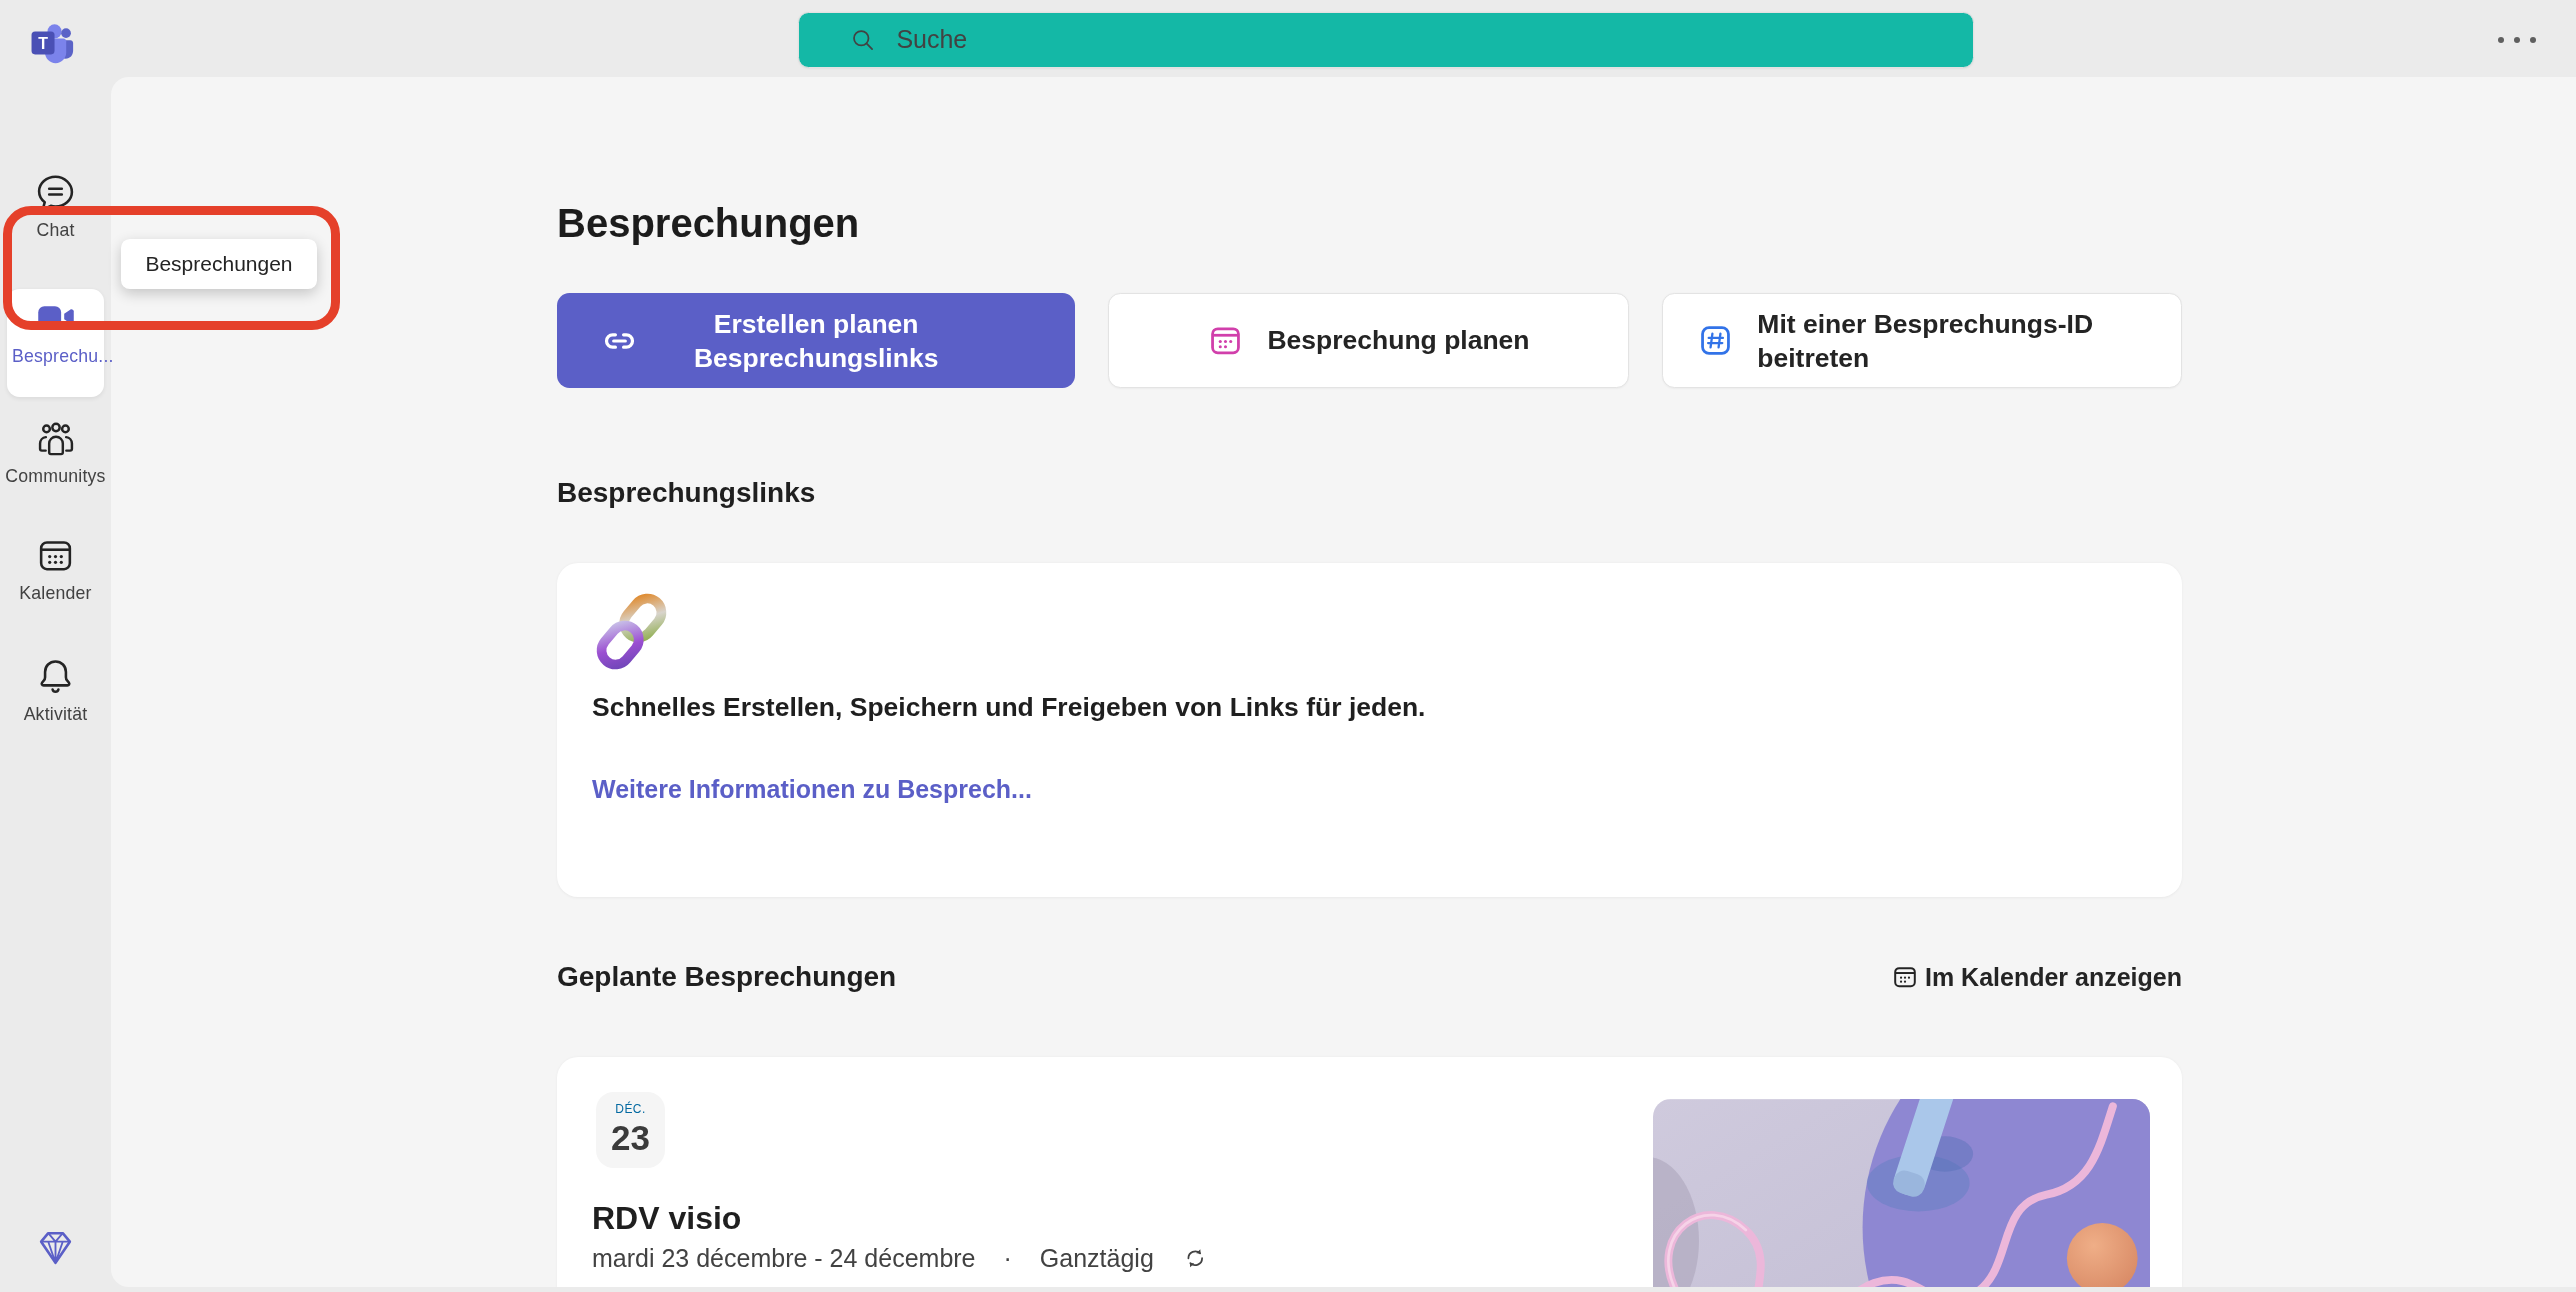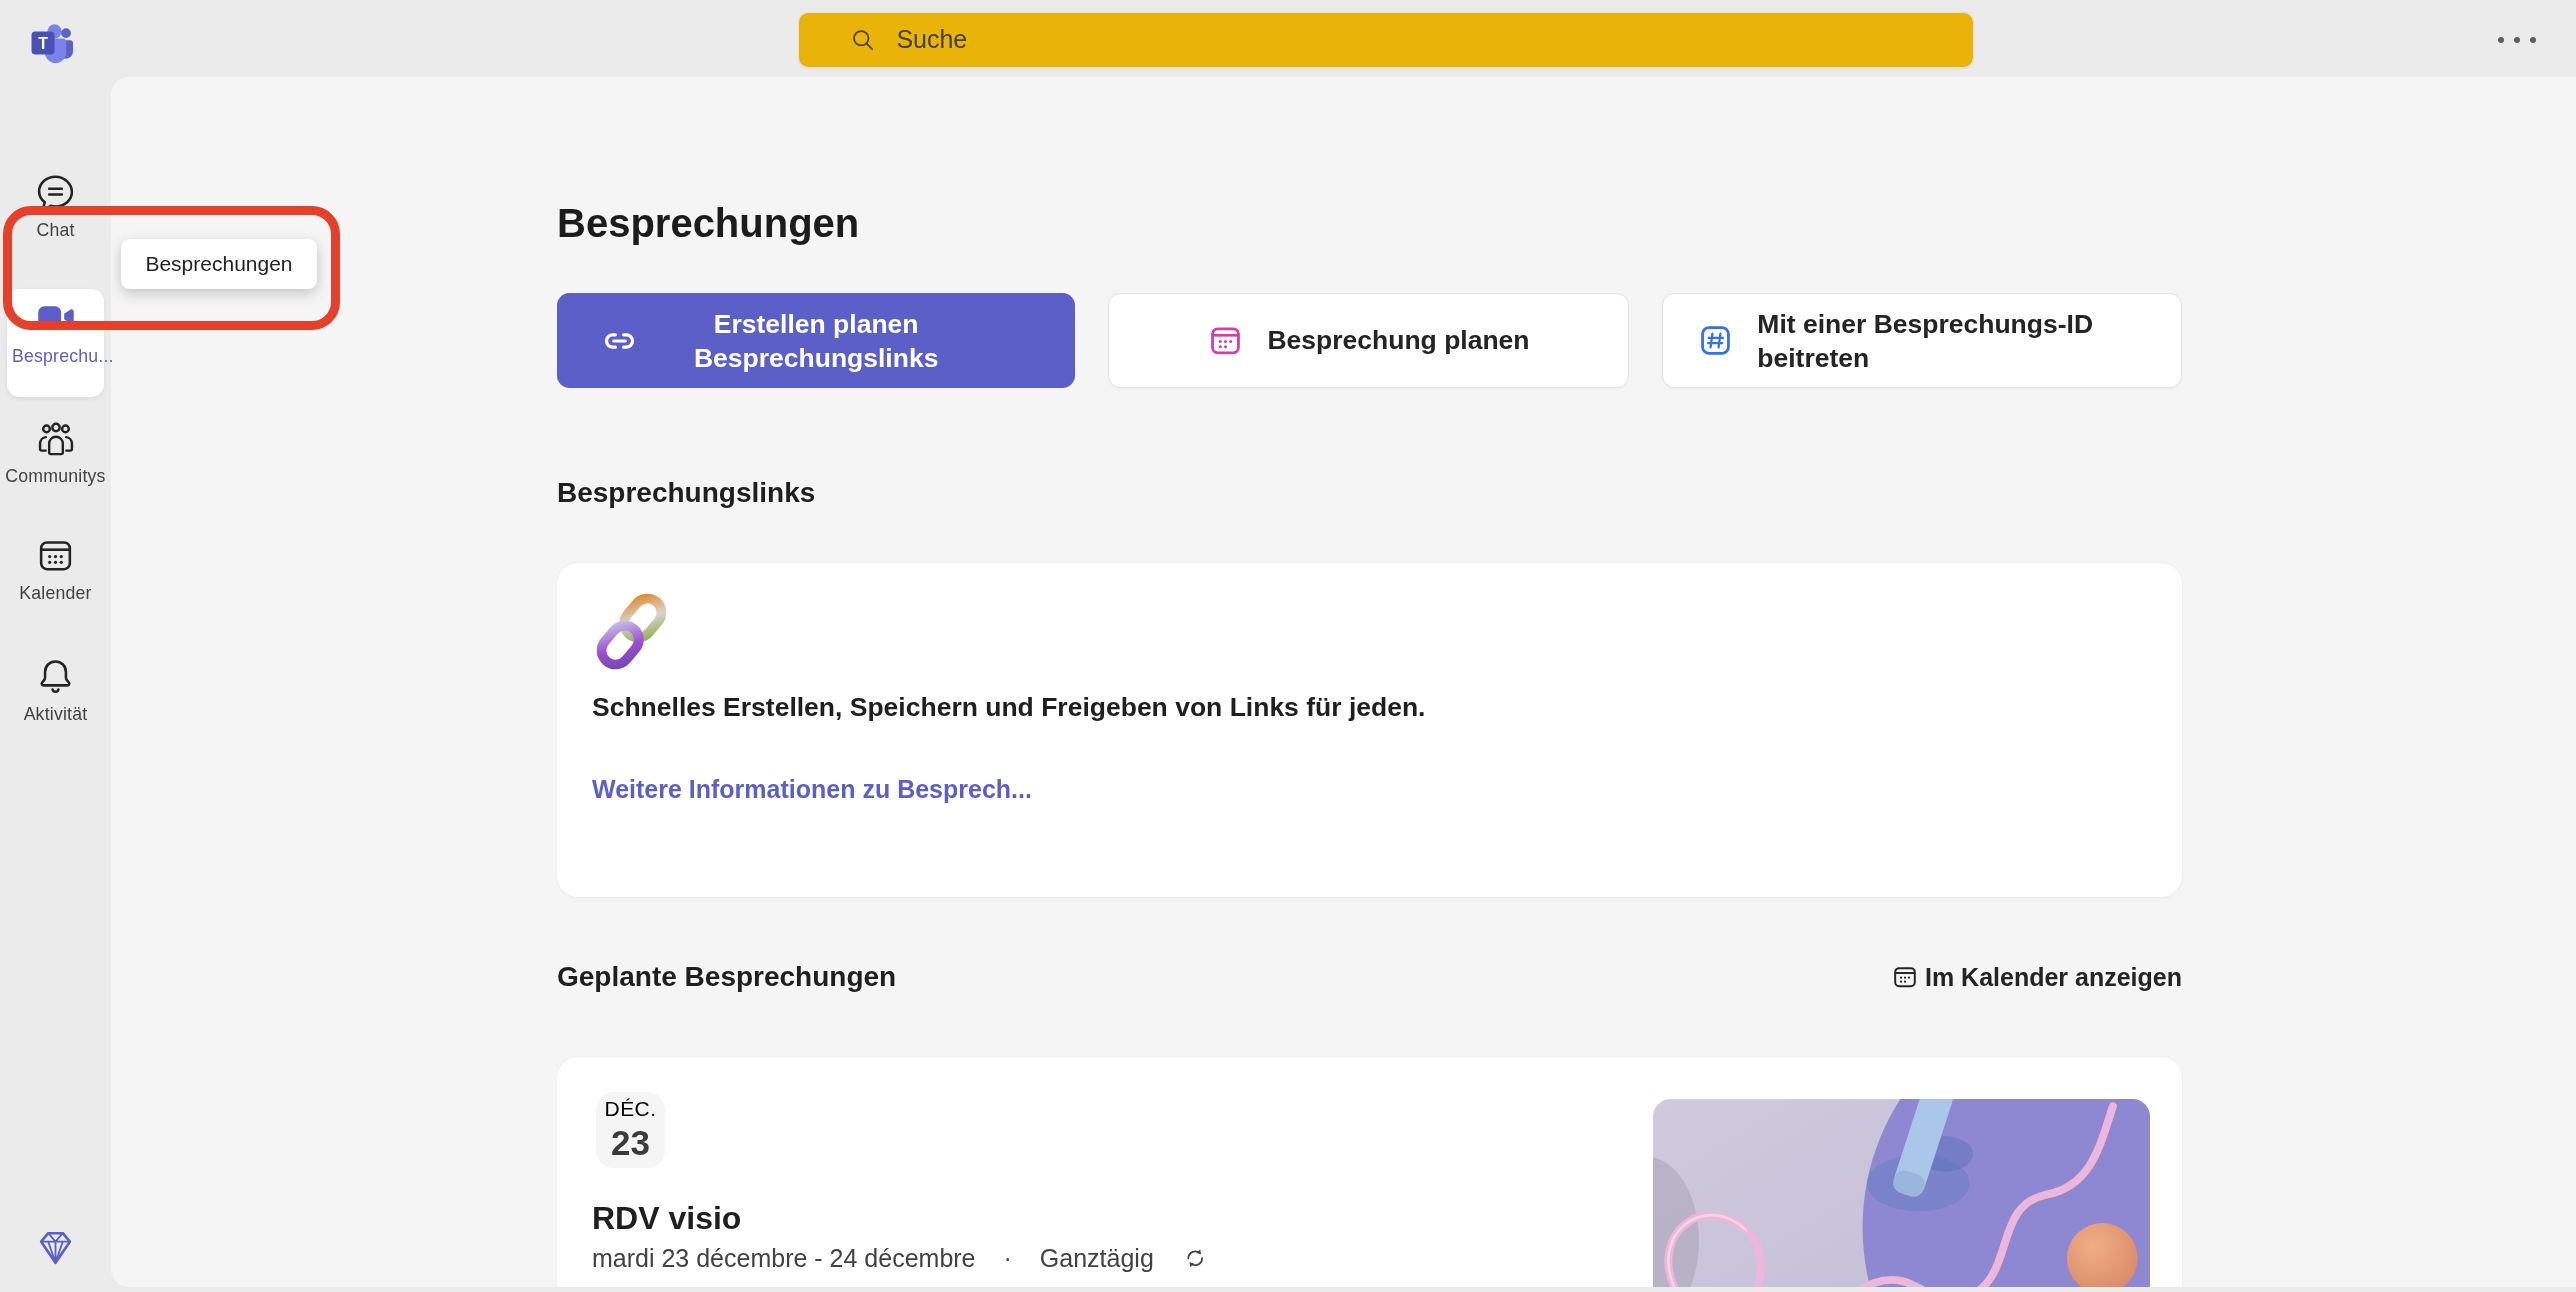--- a/index.html
+++ b/index.html
@@ -4,21 +4,21 @@
 <style>
   * { margin:0; padding:0; box-sizing:border-box; }
   html,body { width:2576px; height:1292px; }
   body { font-family:"Liberation Sans","DejaVu Sans",sans-serif; background:#ebebeb; }
   #app { position:relative; width:2576px; height:1292px; overflow:hidden; background:#ebebeb; }
 
   
   .topbar { position:absolute; left:0; top:0; width:2576px; height:77px; background:#ebebeb; }
   .teams-logo { position:absolute; left:28px; top:19.4px; width:46px; height:46px; }
   .search-pill { position:absolute; left:798px; top:11.5px; width:1176px; height:56px;
-    background:#eab308; border:0.9px solid #e2e2e2; border-radius:10.6px;
+    background:#14b8a6; border:0.9px solid #e2e2e2; border-radius:10.6px;
     box-shadow:0 0.9px 1.8px rgba(0,0,0,.05); display:flex; align-items:center; gap:19.4px; padding:0 0 0 50px; }
   .search-pill .ph { font-size:25px; color:#424242; }
   .more-dots { position:absolute; right:23px; top:32px; width:55px; height:16px; display:flex; gap:9.7px; align-items:center; cursor:pointer; }
   .more-dots i { width:6.2px; height:6.2px; border-radius:50%; background:#5f5f5f; }
 
   
   .sidebar { position:absolute; left:0; top:77px; width:111px; bottom:0; }
   .rail-item { position:absolute; left:0; width:111px; text-align:center; }
   .rail-label { display:block; font-size:17.7px; color:#424242; letter-spacing:0.2px; }
   .rail-label.sel { color:#5b5fc7; white-space:nowrap; }
@@ -55,21 +55,21 @@
   .links-card .emoji { position:absolute; left:34px; top:28px; width:81px; height:81px; }
   .links-card .desc { position:absolute; left:35px; top:129px; font-size:26.5px; font-weight:700; color:#1f1f1f; }
   .links-card .more { position:absolute; left:35px; top:212px; font-size:25px; font-weight:600; color:#5b5fc7; cursor:pointer; }
 
   .meet-head { position:absolute; left:446px; top:884px; width:1625px; display:flex; align-items:center; justify-content:space-between; }
   .cal-link { display:flex; align-items:center; gap:6px; font-size:25px; font-weight:600; color:#242424; cursor:pointer; }
 
   .meeting-card { left:446px; top:980px; width:1625px; height:380px; }
   .date-badge { position:absolute; left:39px; top:35px; width:69px; height:76px; background:#f5f5f5;
     border-radius:17.7px; display:flex; flex-direction:column; align-items:center; justify-content:center; }
-  .date-badge .m { font-size:21px; color:#000000; letter-spacing:0.4px; }
+  .date-badge .m { font-size:12px; color:#0369a1; letter-spacing:0.4px; }
   .date-badge .d { font-size:35px; font-weight:600; color:#3b3b3b; margin-top:1.8px; }
   .meeting-title { position:absolute; left:35px; top:143px; font-size:32px; font-weight:700; color:#1f1f1f; }
   .meeting-meta { position:absolute; left:35px; top:187px; display:flex; align-items:center; gap:28px;
     font-size:25px; color:#424242; }
   .meeting-org { position:absolute; left:35px; top:226px; font-size:25px; color:#424242; }
   .meeting-art { position:absolute; left:1096px; top:42px; width:497px; height:301px; border-radius:17.7px; overflow:hidden; }
 
   svg { display:block; }
 </style>
 </head>

